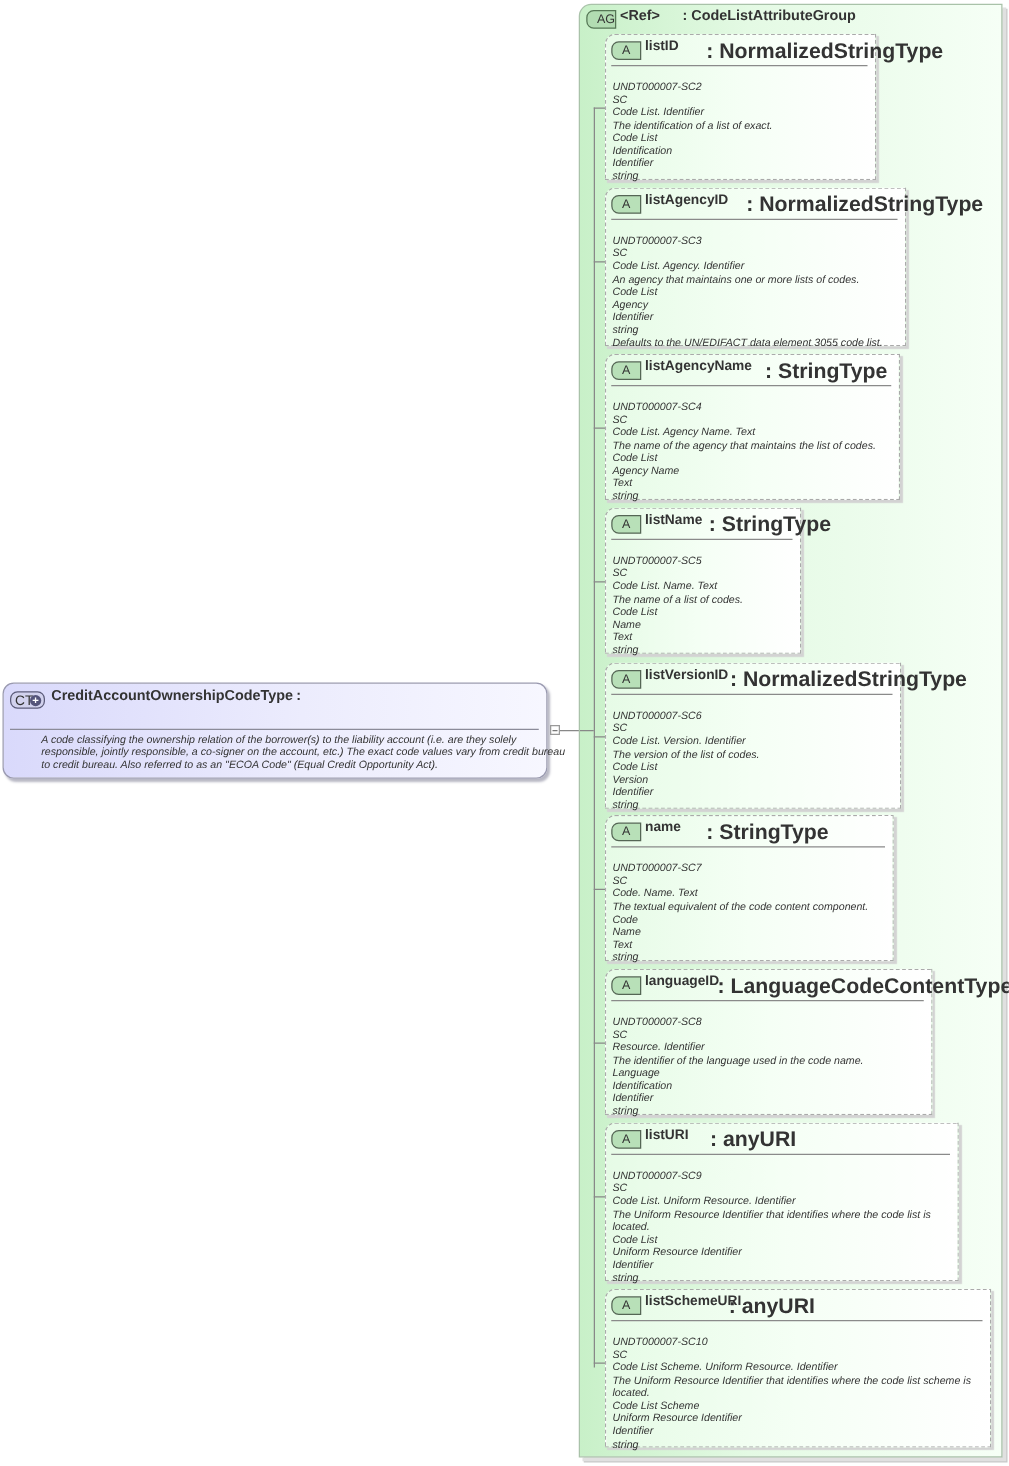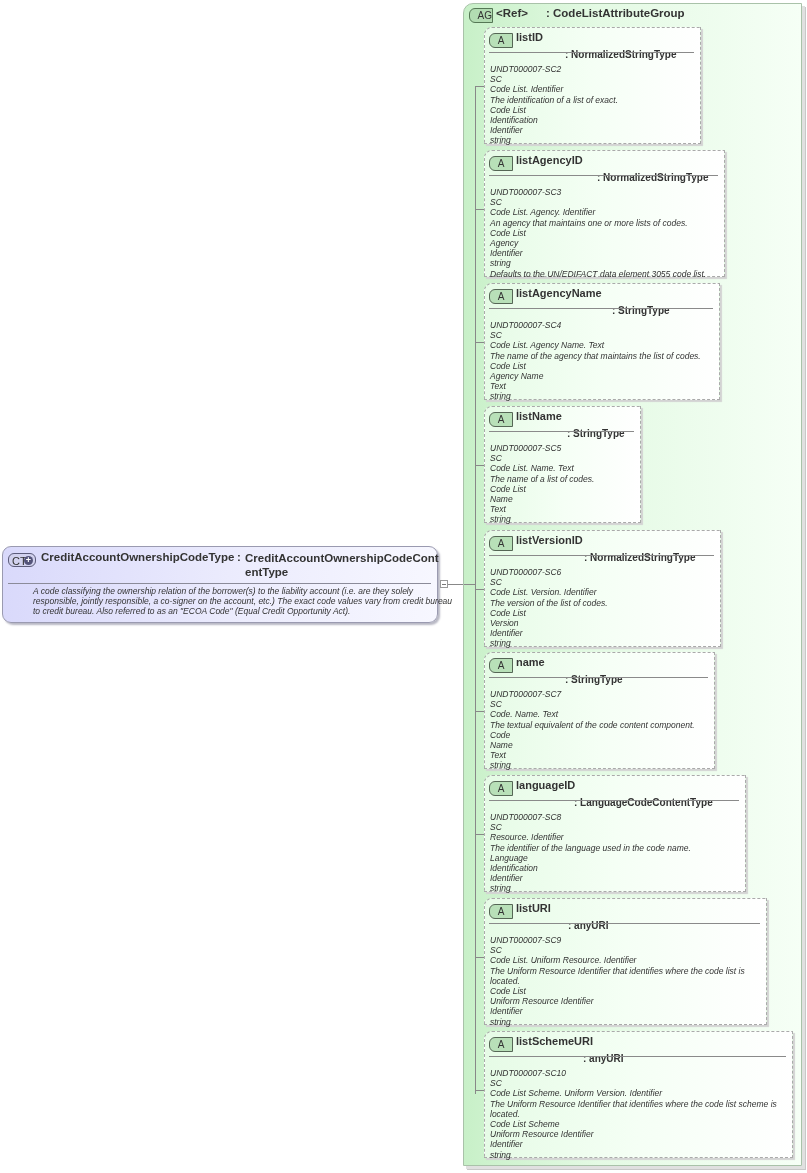--- a/index.html
+++ b/index.html
@@ -42,37 +42,36 @@
   .ag-type { position: absolute; left: 82px; top: 3px; font-size: 11.5px; font-weight: bold; color: #333; }
 
   
   .attr { position: absolute; left: 484px; border: 1px dashed #aaa; border-radius: 8px 0 0 0;
     background: linear-gradient(to right, #e6fbe6 0%, #f5fff5 50%, #ffffff 100%);
     box-shadow: 2px 2px 1px #d3d3d3; box-sizing: border-box; }
   .a-badge { position: absolute; left: 4px; top: 5px; width: 22px; height: 13px;
     border: 1px solid #556655; border-radius: 6px 0 0 6px; background: #b8e0b8;
     font-size: 10px; line-height: 13px; text-align: center; color: #333; }
   .a-name { position: absolute; left: 31px; top: 3px; font-size: 11px; font-weight: bold; color: #333; white-space: nowrap; }
-  .a-type { position: absolute; top: 21px; font-size: 10px; font-weight: bold; color: #333; white-space: nowrap; }
+  .a-type { position: absolute; top: 3px; font-size: 17px; font-weight: bold; color: #333; white-space: nowrap; }
   .a-sep { position: absolute; left: 4px; right: 6px; top: 24px; border-top: 1px solid #8a8a8a; }
   .a-doc { position: absolute; left: 5px; top: 36px; right: 6px; font-size: 8.5px; font-style: italic;
     line-height: 10.2px; color: #333; }
   .a-doc div { white-space: normal; }
 </style>
 </head>
 <body>
 
 <div class="ct-box">
   <div class="ct-badge">
     <span>CT</span>
     <span class="plus">+</span>
   </div>
   <div class="ct-name">CreditAccountOwnershipCodeType</div>
   <div class="ct-colon">:</div>
-  <div class="ct-type">CreditAccountOwnershipCodeContentType</div>
   <div class="ct-sep"></div>
   <div class="ct-doc">A code classifying the ownership relation of the borrower(s) to the liability account (i.e. are they solely responsible, jointly responsible, a co-signer on the account, etc.) The exact code values vary from credit bureau to credit bureau.  Also referred to as an "ECOA Code" (Equal Credit Opportunity Act).</div>
 </div>
 
 <div class="collapse-btn"></div>
 <div class="h-line" style="left:448px; top:584px; width:16px;"></div>
 
 <div class="ag-box">
   <div class="ag-badge">AG</div>
   <div class="ag-ref">&lt;Ref&gt;</div>
@@ -221,21 +220,21 @@
     </div>
     <div class="h-line" style="left: 475px; top: 957px; width: 9px;"></div>
     <div class="attr" style="top: 1031px; width: 309px; height: 127px;">
       <div class="a-badge">A</div>
      <div class="a-name">listSchemeURI</div>
      <div class="a-type" style="left:98px">: anyURI</div>
      <div class="a-sep"></div>
      <div class="a-doc">
         <div>UNDT000007-SC10</div>
         <div>SC</div>
-        <div>Code List Scheme. Uniform Version. Identifier</div>
+        <div>Code List Scheme. Uniform Resource. Identifier</div>
         <div>The Uniform Resource Identifier that identifies where the code list scheme is located.</div>
         <div>Code List Scheme</div>
         <div>Uniform Resource Identifier</div>
         <div>Identifier</div>
         <div>string</div>
       </div>
     </div>
     <div class="h-line" style="left: 475px; top: 1090px; width: 9px;"></div>
   </div>
 

